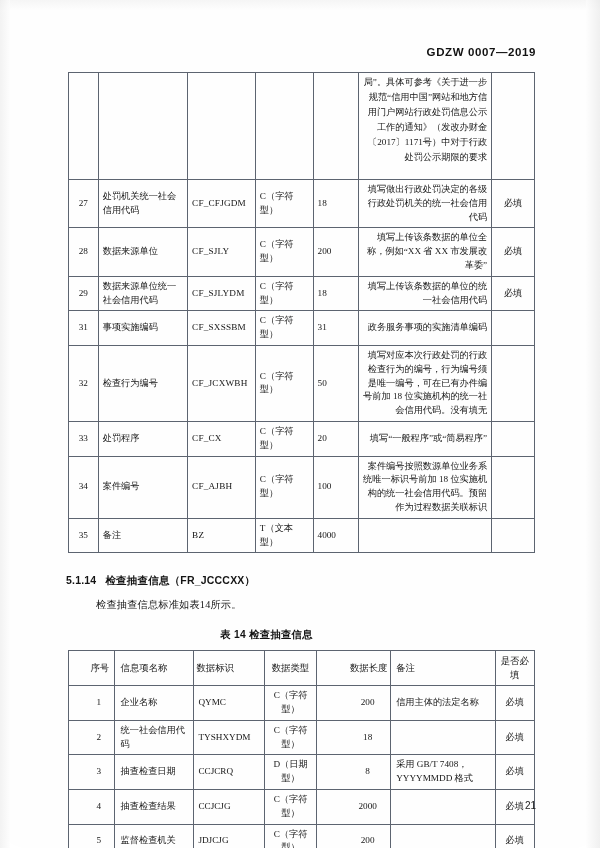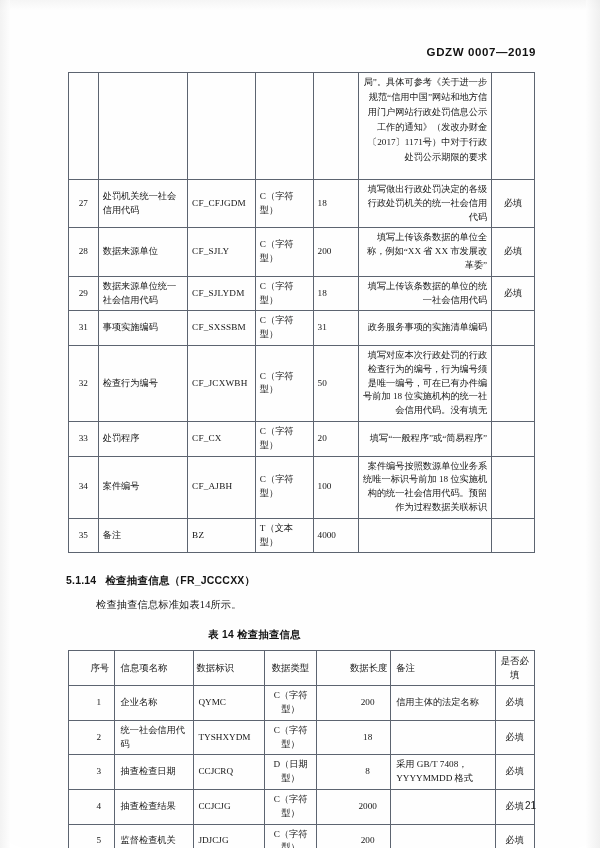--- a/index.html
+++ b/index.html
@@ -130,21 +130,21 @@
     top: 598px;
     left: 96px;
     font-size: 10.2px;
     color: #161616;
     letter-spacing: .2px;
   }
 
   .table-caption {
     position: absolute;
     top: 628px;
-    left: 0;
+    left: 12px;
     width: 509px;
     text-align: center;
     font-family: "Liberation Sans", "DejaVu Sans", sans-serif;
     font-size: 10.3px;
     font-weight: bold;
     letter-spacing: .3px;
     color: #121212;
   }
 
   .page-number {

